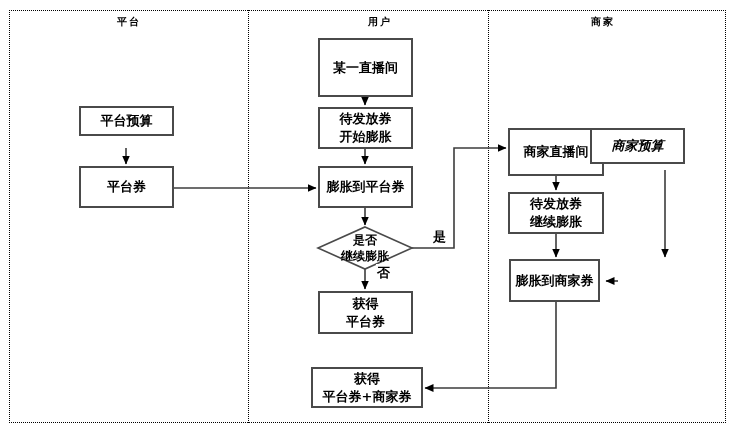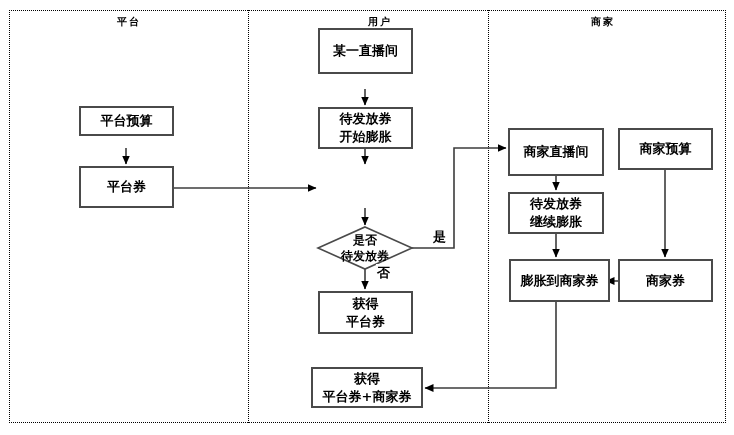--- a/index.html
+++ b/index.html
@@ -114,33 +114,33 @@
       <path d="M665,170 V257" marker-end="url(#arrow)"></path>
       <path d="M618,281 H606" marker-end="url(#arrow)"></path>
       <path d="M556,302 V388 H425" marker-end="url(#arrow)"></path>
     </g>
     <polygon points="365,227 412,248 365,269 318,248" fill="#ffffff" stroke="#4a4a4a" stroke-width="1.6"></polygon>
   </svg>
 
   <div class="node" style="left:79px; top:106px; width:95px; height:30px;">平台预算</div>
   <div class="node" style="left:79px; top:166px; width:95px; height:42px;">平台券</div>
 
-  <div class="node" style="left:318px; top:28px; width:95px; height:46px;">某一直播间</div>
+  <div class="node" style="left:318px; top:38px; width:95px; height:59px;">某一直播间</div>
   <div class="node" style="left:318px; top:107px; width:95px; height:42px;">待发放券
 开始膨胀</div>
+  <div class="node" style="left:318px; top:166px; width:95px; height:42px;">膨胀到平台券</div>
   <div class="decision-text">是否
-待发放券</div>
+继续膨胀</div>
   <div class="node" style="left:318px; top:291px; width:95px; height:43px;">获得
 平台券</div>
   <div class="node" style="left:311px; top:367px; width:112px; height:41px;">获得
 平台券+商家券</div>
 
   <div class="node" style="left:508px; top:128px; width:96px; height:48px;">商家直播间</div>
-  <div class="node" style="left:618px; top:128px; width:95px; height:42px;">商家预算</div>
+  <div class="node" style="left:590px; top:128px; width:95px; height:36px;font-style:italic;">商家预算</div>
   <div class="node" style="left:508px; top:192px; width:96px; height:42px;">待发放券
 继续膨胀</div>
-  <div class="node" style="left:509px; top:259px; width:101px; height:43px;">膨胀到商家券</div>
-  <div class="node" style="left:618px; top:259px; width:95px; height:43px;">商家券</div>
+  <div class="node" style="left:509px; top:259px; width:91px; height:43px;">膨胀到商家券</div>
 
   <div class="edge-label" style="left:432px; top:228px;">是</div>
   <div class="edge-label" style="left:376px; top:264px;">否</div>
 
 </div>
 
 </body></html>

